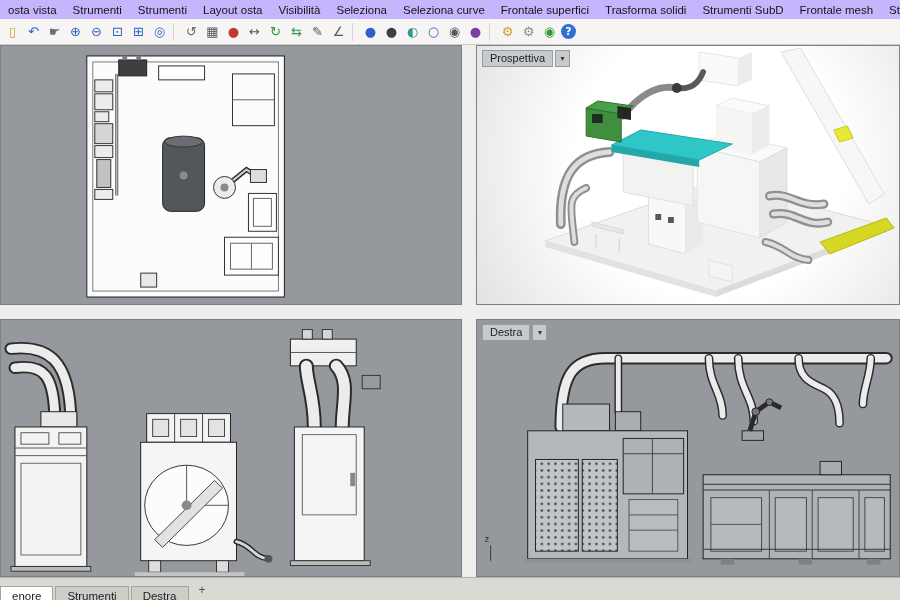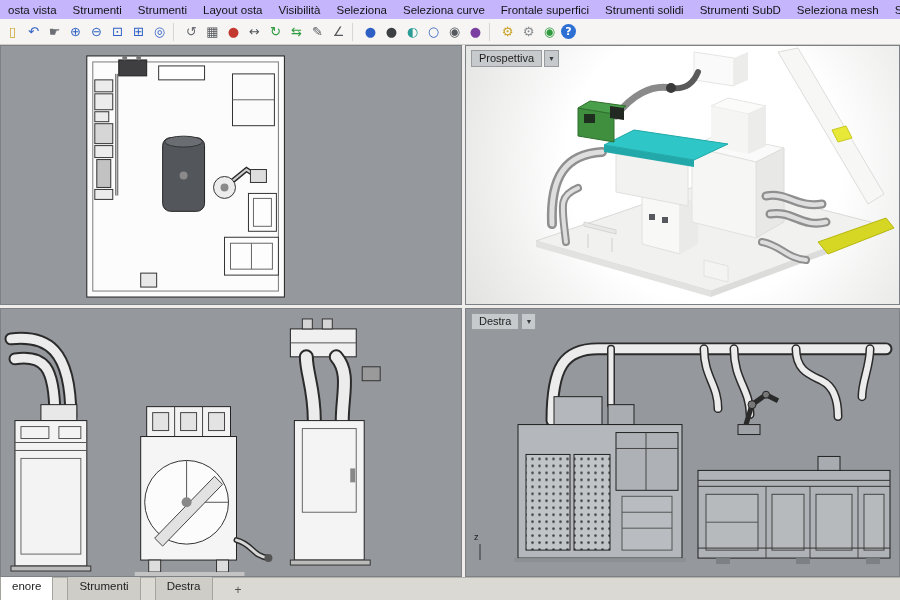--- a/index.html
+++ b/index.html
@@ -15,38 +15,38 @@
   .toolbar { height:26px; background:#f6f5f3; border-bottom:1px solid #cfcdc8;
              display:flex; align-items:center; gap:2px; padding:0 3px; overflow:hidden; }
   .tool { width:19px; height:19px; display:flex; align-items:center; justify-content:center;
           font-size:13px; font-family:"DejaVu Sans", sans-serif; cursor:default; border-radius:2px; }
   .help-tool { width:15px; height:15px; border-radius:50%; font-size:11px; font-weight:bold; }
   .tb-sep { width:5px; height:18px; border-left:1px solid #d8d6d2; margin:0 2px; }
 
   
   .viewport-area { width:900px; height:532px; display:grid;
                    grid-template-columns:462px 1fr; grid-template-rows:260px 1fr;
-                   gap:3px; background:#efeeec; }
+                   gap:14px; background:#efeeec; }
   .viewport { position:relative; background:#95989d; border:1px solid #7d8084; overflow:hidden; }
   .viewport.persp { background:radial-gradient(circle at 55% 45%, #ffffff 50%, #e2e2e1 100%); }
   .viewport svg { display:block; width:100%; height:100%; }
 
   .vp-label { position:absolute; top:4px; left:5px; display:flex; align-items:stretch;
               font-size:11px; z-index:2; }
   .vp-label .name { background:#c7cacd; border:1px solid #989b9e; padding:1px 7px 2px;
                     color:#1d1d1d; cursor:default; }
   .vp-label .dd { background:#c7cacd; border:1px solid #989b9e; margin-left:2px; width:15px;
                   display:flex; align-items:center; justify-content:center; font-size:7px;
                   color:#3a3a3a; cursor:default; }
 
   
   .tabbar { height:23px; background:#dbd9d4; border-top:1px solid #b2b0ab;
             display:flex; align-items:flex-end; font-size:11.5px; color:#1d1d1d; }
-  .tab { height:24px; padding:3px 11px 0; background:#cfcdc8; border:1px solid #a5a39e;
-         border-bottom:none; margin-right:14px; cursor:default; }
+  .tab { height:14px; padding:3px 11px 0; background:#cfcdc8; border:1px solid #a5a39e;
+         border-bottom:none; margin-right:2px; cursor:default; }
   .tab.active { background:#ffffff; }
   .tab-add { height:20px; padding:3px 8px 0; color:#55534f; cursor:default; font-size:12px; }
 
   
   .po  { stroke:#2b2b2b; fill:none; stroke-linecap:round; }
   .pf  { stroke:#ececec; fill:none; stroke-linecap:round; }
   .pfg { stroke:#d8d8d8; fill:none; stroke-linecap:round; }
   .chrome-o { stroke:#8f8f8f; fill:none; stroke-linecap:round; }
   .chrome-i { stroke:#dedede; fill:none; stroke-linecap:round; }
 </style>
@@ -55,23 +55,23 @@
 
 <div class="menubar">
   <span class="menu-item">osta vista</span>
   <span class="menu-item">Strumenti</span>
   <span class="menu-item">Strumenti</span>
   <span class="menu-item">Layout osta</span>
   <span class="menu-item">Visibilità</span>
   <span class="menu-item">Seleziona</span>
   <span class="menu-item">Seleziona curve</span>
   <span class="menu-item">Frontale superfici</span>
-  <span class="menu-item">Strumenti solidi</span>
+  <span class="menu-item">Trasforma solidi</span>
   <span class="menu-item">Strumenti SubD</span>
-  <span class="menu-item">Seleziona mesh</span>
+  <span class="menu-item">Frontale mesh</span>
   <span class="menu-item">Stru</span>
 </div>
 
 <div class="toolbar">
   <span class="tool" style="color: rgb(201, 162, 39);">▯</span>
   <span class="tool" style="color: rgb(46, 95, 196);">↶</span>
   <span class="tool" style="color: rgb(107, 111, 116);">☛</span>
   <span class="tool" style="color: rgb(46, 95, 196);">⊕</span>
   <span class="tool" style="color: rgb(46, 95, 196);">⊖</span>
   <span class="tool" style="color: rgb(46, 95, 196);">⊡</span>

